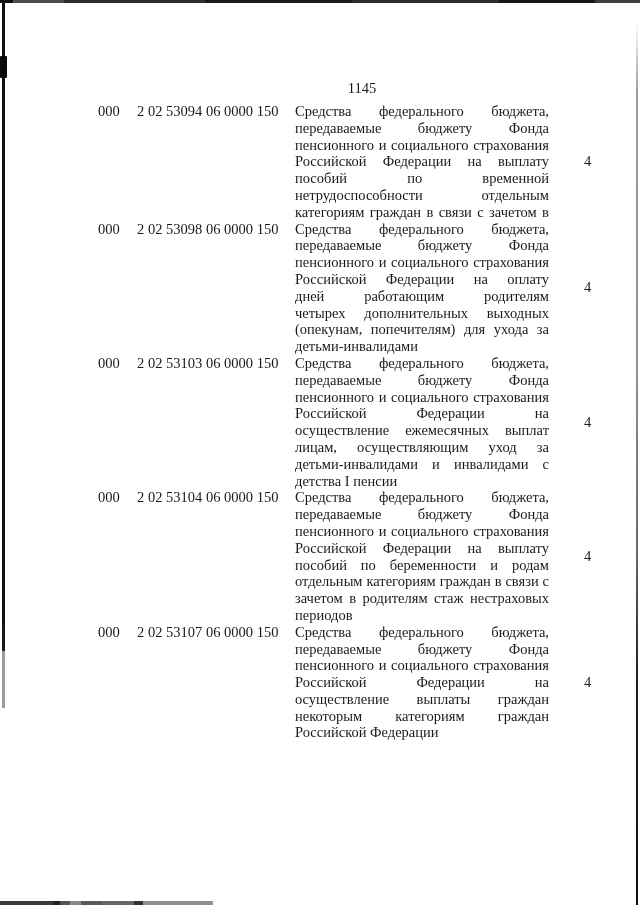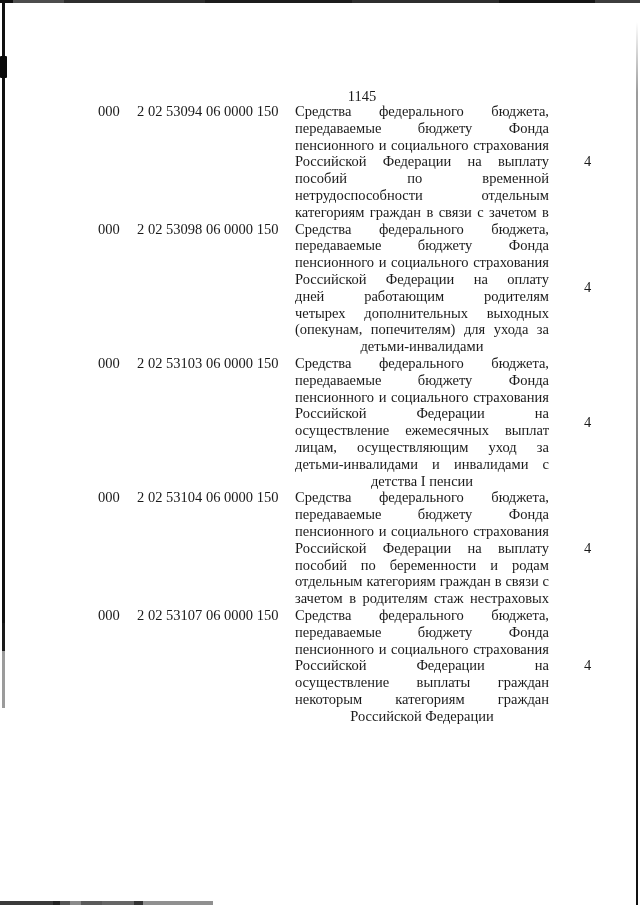--- a/index.html
+++ b/index.html
@@ -30,42 +30,42 @@
     position:absolute; left:636px; top:22px; width:2px; height:883px;
     background:linear-gradient(180deg,rgba(150,150,150,0) 0,#9c9c9c 8%,#8f8f8f 40%,#6a6a6a 60%,#202020 74%,#101010 100%);
   }
   .border-bottom-bar{
     position:absolute; left:0; top:901px; width:213px; height:4px;
     background:linear-gradient(90deg,#3a3a3a 0 25%,#222222 25% 28%,#555555 28% 33%,#8a8a8a 33% 38%,#5a5a5a 38% 48%,#666666 48% 63%,#333333 63% 67%,#909090 67% 100%);
   }
 
   
   .pageno{
-    position:absolute; top:88px; left:331px; width:62px;
+    position:absolute; top:80px; left:331px; width:62px;
     text-align:center;
     font-size:14.5px; line-height:16.8px;
   }
 
   
   .table{
     position:absolute; left:98px; top:103px; width:520px;
   }
   .row{
     display:grid;
     grid-template-columns:39px 158px 254px 60px;
     align-items:start;
   }
   .c1,.c2,.c3,.c4{
     font-size:14.5px; line-height:16.8px;
   }
   .c4{
     align-self:center;
     padding-left:35px;
   }
-  .line{height:16.8px; overflow:visible; white-space:nowrap;text-align:center;}
+  .line{height:16.8px; overflow:visible; white-space:nowrap;}
   .line.j{
     display:flex;
     justify-content:space-between;
   }
   .line.j span{flex:0 0 auto;}
 </style>
 </head>
 <body>
 
 <div class="page">
@@ -260,20 +260,21 @@
             <span>связи</span>
             <span>с</span>
           </div>
           <div class="line j">
             <span>зачетом</span>
             <span>в</span>
             <span>родителям</span>
             <span>стаж</span>
             <span>нестраховых</span>
           </div>
+          <div class="line">периодов</div>
         </div>
         <div class="c4">4</div>
       </div>
       <div class="row">
         <div class="c1">000</div>
         <div class="c2">2 02 53107 06 0000 150</div>
         <div class="c3">
           <div class="line j">
             <span>Средства</span>
             <span>федерального</span>

